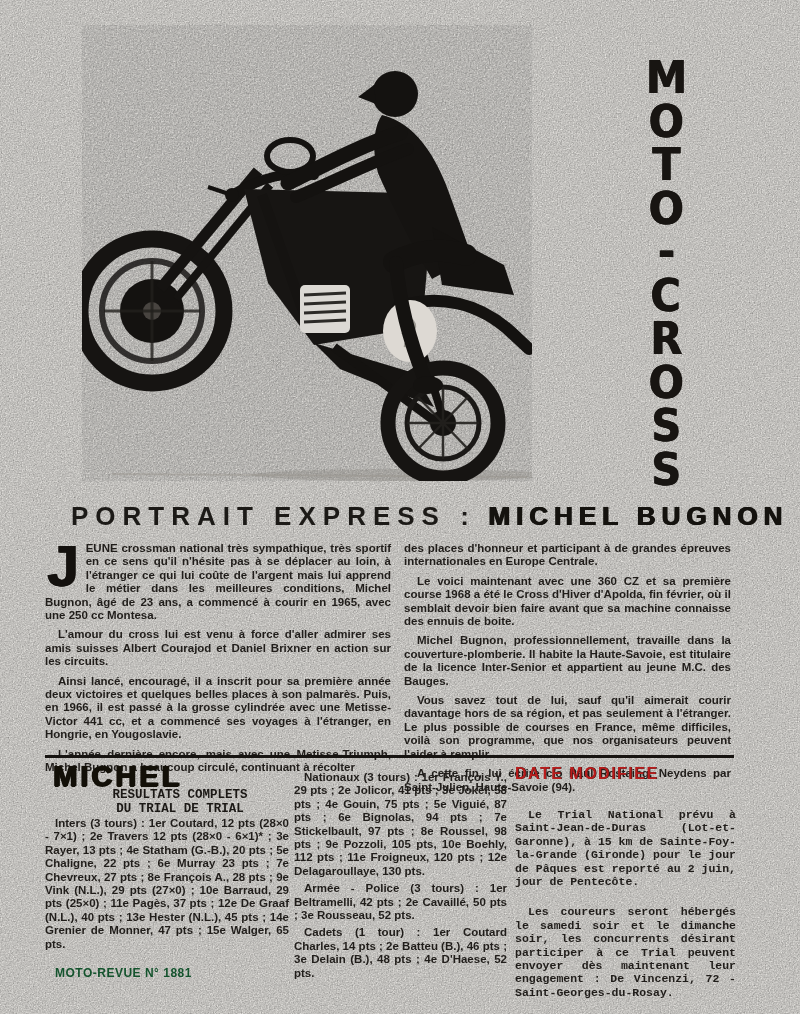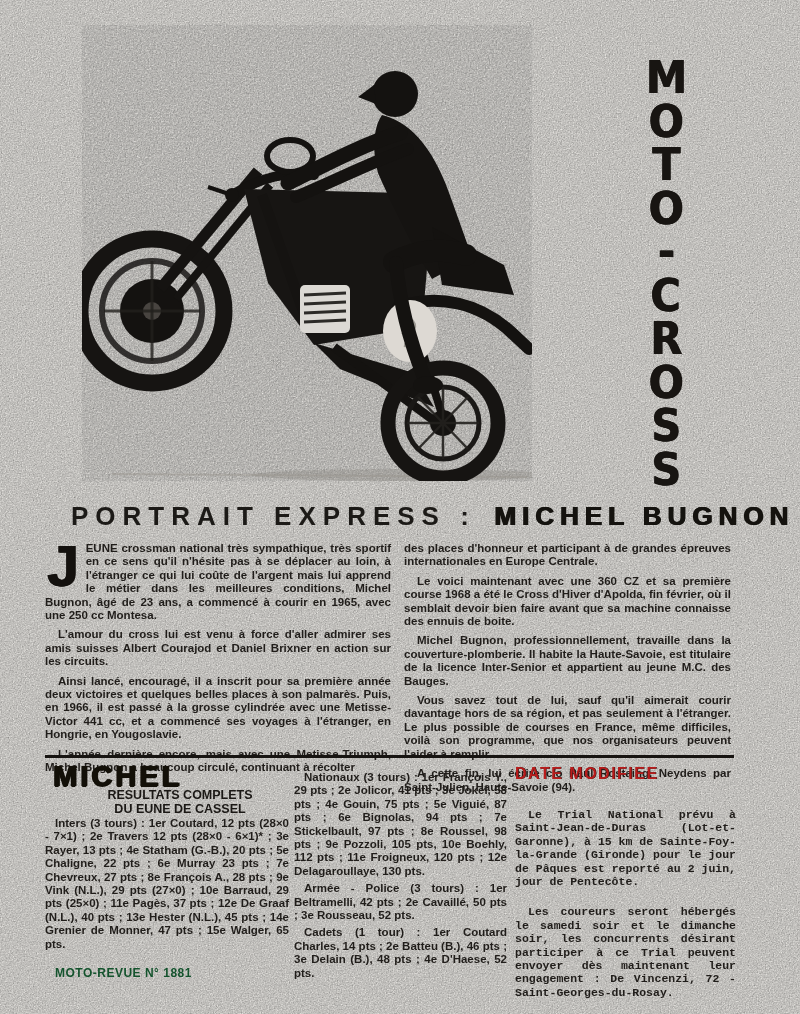--- a/index.html
+++ b/index.html
@@ -8,33 +8,33 @@
   .grain{position:absolute;inset:0;width:800px;height:1014px;pointer-events:none;z-index:0;}
   
   .photo{position:absolute;left:82px;top:25px;width:450px;height:456px;z-index:1;}
   .photo svg{display:block;}
   
   .masthead{position:absolute;left:636px;top:56px;width:60px;z-index:2;display:flex;flex-direction:column;align-items:center;}
   .vt-letter{font-family:"DejaVu Sans","Liberation Sans",sans-serif;font-weight:bold;font-size:45px;line-height:43.5px;height:43.5px;color:#181512;transform:scaleX(0.92);text-shadow:0.7px 0 0 #181512,-0.3px 0 0 #181512;}
   
   .headline{position:absolute;left:55px;top:501px;width:700px;white-space:nowrap;z-index:2;}
   .hl-left{font-size:26px;font-weight:700;letter-spacing:7px;color:#1c1a17;margin-left:16px;}
-  .hl-right{font-size:26px;font-weight:700;letter-spacing:6px;margin-left:14px;color:#15130f;text-shadow:0.9px 0 0 #15130f,-0.5px 0 0 #15130f;}
+  .hl-right{font-size:26px;font-weight:700;letter-spacing:6px;margin-left:8px;color:#15130f;text-shadow:0.9px 0 0 #15130f,-0.5px 0 0 #15130f;}
   
   .col{position:absolute;text-align:justify;font-weight:700;font-size:11.5px;line-height:13.4px;color:#201d1a;z-index:2;}
   .col p{margin:0 0 6px 0;}
   .col p.indent{text-indent:13px;}
   .col-left{left:45px;top:542px;width:346px;}
   .col-right{left:404px;top:542px;width:327px;}
   .dropcap{float:left;font-size:57px;line-height:44px;font-weight:700;margin:2px 7px 0 2px;color:#14110e;text-shadow:1px 0 0 #14110e,-0.5px 0 0 #14110e;}
   
   .rule{position:absolute;left:45px;top:755px;width:689px;height:3px;background:#171411;z-index:2;}
   
   .trial-title{position:absolute;left:53px;top:760px;font-size:29px;font-weight:700;letter-spacing:3px;color:#131008;text-shadow:1.2px 0 0 #131008,-0.7px 0 0 #131008,0 0.5px 0 #131008;z-index:2;}
-  .trial-sub{position:absolute;left:55px;top:788px;width:250px;text-align:center;font-weight:700;font-size:12.5px;line-height:14px;color:#1b1815;z-index:2;}
+  .trial-sub{position:absolute;left:55px;top:788px;width:250px;text-align:center;font-weight:700;font-size:12.5px;line-height:14px;color:#1b1815;z-index:2;font-family:Liberation Mono, monospace;}
   .trial-col1{left:45px;top:817px;width:244px;}
   .trial-col2{left:294px;top:767px;width:213px;}
   .trial-col2 p{margin:4px 0 1px 0;}
   .trial-col p.indent{text-indent:10px;}
   .date-title{position:absolute;left:515px;top:765px;font-size:16px;font-weight:700;letter-spacing:1.5px;color:#b91c1c;text-shadow:0.5px 0 0 #171411;z-index:2;}
   .date-col{left:515px;top:808px;width:221px;font-family:Liberation Mono, monospace;}
   .date-col p{margin:0 0 17px 0;text-indent:13px;}
   
   .footer{position:absolute;left:55px;top:966px;font-size:12px;font-weight:700;letter-spacing:0.5px;color:#14532d;z-index:2;}
 </style>
@@ -159,21 +159,21 @@
     <p class="indent">Michel Bugnon, professionnellement, travaille dans la couverture-plomberie. Il habite la Haute-Savoie, est titulaire de la licence Inter-Senior et appartient au jeune M.C. des Bauges.</p>
     <p class="indent">Vous savez tout de lui, sauf qu'il aimerait courir davantage hors de sa région, et pas seulement à l'étranger. Le plus possible de courses en France, même difficiles, voilà son programme, que nos organisateurs peuvent l'aider à remplir.</p>
     <p class="indent">A cette fin, lui écrire c/o Paul Rostaing, Neydens par Saint-Julien, Haute-Savoie (94).</p>
   </div>
 
   <div class="rule"></div>
 
   <div class="trial-title">MICHEL</div>
   <div class="trial-sub">
     <div>RESULTATS COMPLETS</div>
-    <div>DU EUNE DE CASSEL</div>
+    <div>DU TRIAL DE TRIAL</div>
   </div>
   <div class="col trial-col trial-col1">
     <p class="indent">Inters (3 tours) : 1er Coutard, 12 pts (28×0 - 7×1) ; 2e Travers 12 pts (28×0 - 6×1)* ; 3e Rayer, 13 pts ; 4e Statham (G.-B.), 20 pts ; 5e Chaligne, 22 pts ; 6e Murray 23 pts ; 7e Chevreux, 27 pts ; 8e François A., 28 pts ; 9e Vink (N.L.), 29 pts (27×0) ; 10e Barraud, 29 pts (25×0) ; 11e Pagès, 37 pts ; 12e De Graaf (N.L.), 40 pts ; 13e Hester (N.L.), 45 pts ; 14e Grenier de Monner, 47 pts ; 15e Walger, 65 pts.</p>
   </div>
   <div class="col trial-col trial-col2">
     <p class="indent">Nationaux (3 tours) : 1er François Y., 29 pts ; 2e Jolicor, 41 pts ; 3e Jokel, 58 pts ; 4e Gouin, 75 pts ; 5e Viguié, 87 pts ; 6e Bignolas, 94 pts ; 7e Stickelbault, 97 pts ; 8e Roussel, 98 pts ; 9e Pozzoli, 105 pts, 10e Boehly, 112 pts ; 11e Froigneux, 120 pts ; 12e Delagaroullaye, 130 pts.</p>
     <p class="indent">Armée - Police (3 tours) : 1er Beltramelli, 42 pts ; 2e Cavaillé, 50 pts ; 3e Rousseau, 52 pts.</p>
     <p class="indent">Cadets (1 tour) : 1er Coutard Charles, 14 pts ; 2e Batteu (B.), 46 pts ; 3e Delain (B.), 48 pts ; 4e D'Haese, 52 pts.</p>
   </div>
 

